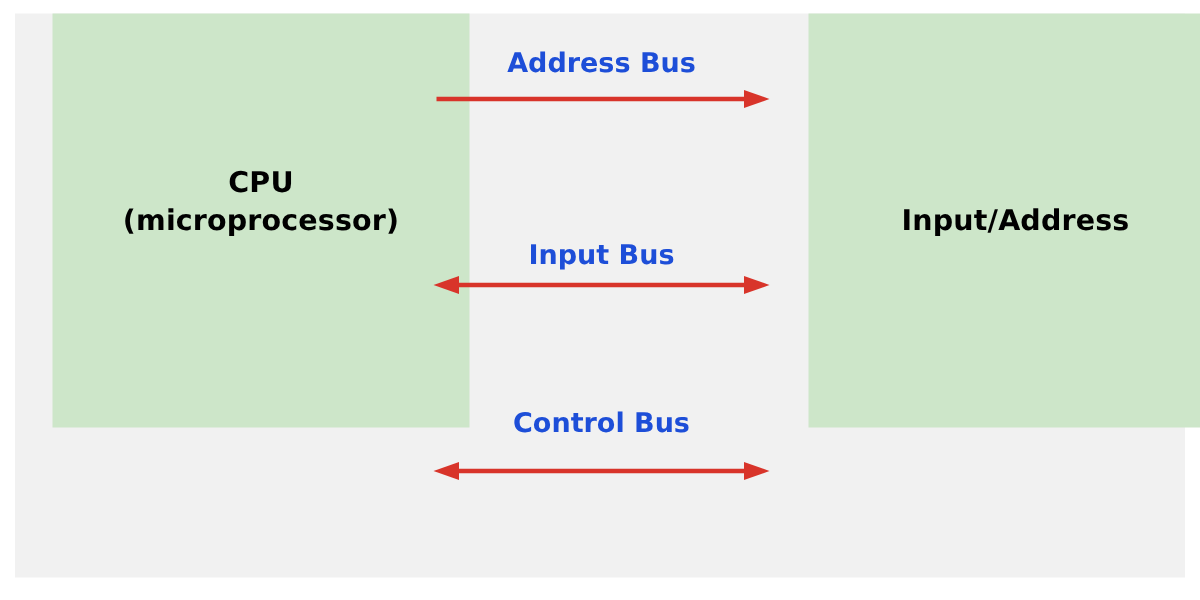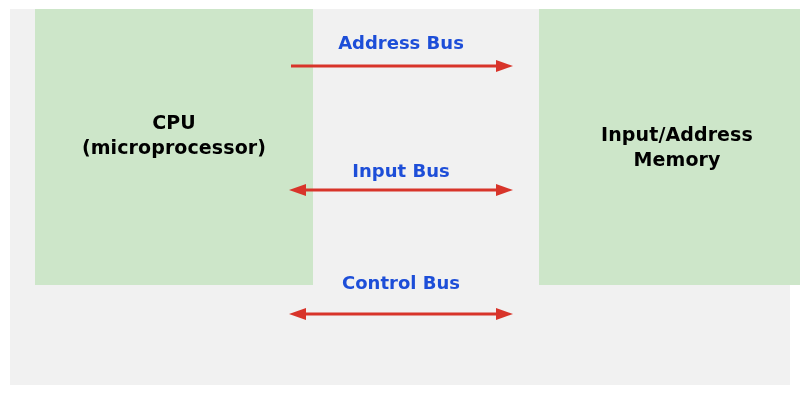--- a/index.html
+++ b/index.html
@@ -118,21 +118,20 @@
   <div class="block block-cpu">
     <div class="block-label">
       <span class="ln">CPU</span>
       <span class="ln">(microprocessor)</span>
     </div>
   </div>
 
   <div class="block block-io">
     <div class="block-label">
       <span class="ln">Input/Address</span>
-      <span class="ln">Memory</span>
     </div>
   </div>
 
   <div class="bus bus-address">
     <div class="bus-label">Address Bus</div>
     <div class="bus-arrow">
       <svg width="226" height="16" viewBox="0 0 226 16" xmlns="http://www.w3.org/2000/svg">
         <line x1="3" y1="8" x2="212" y2="8" stroke="#d8342a" stroke-width="3"></line>
         <polygon points="225,8 208,2 208,14" fill="#d8342a"></polygon>
       </svg>

